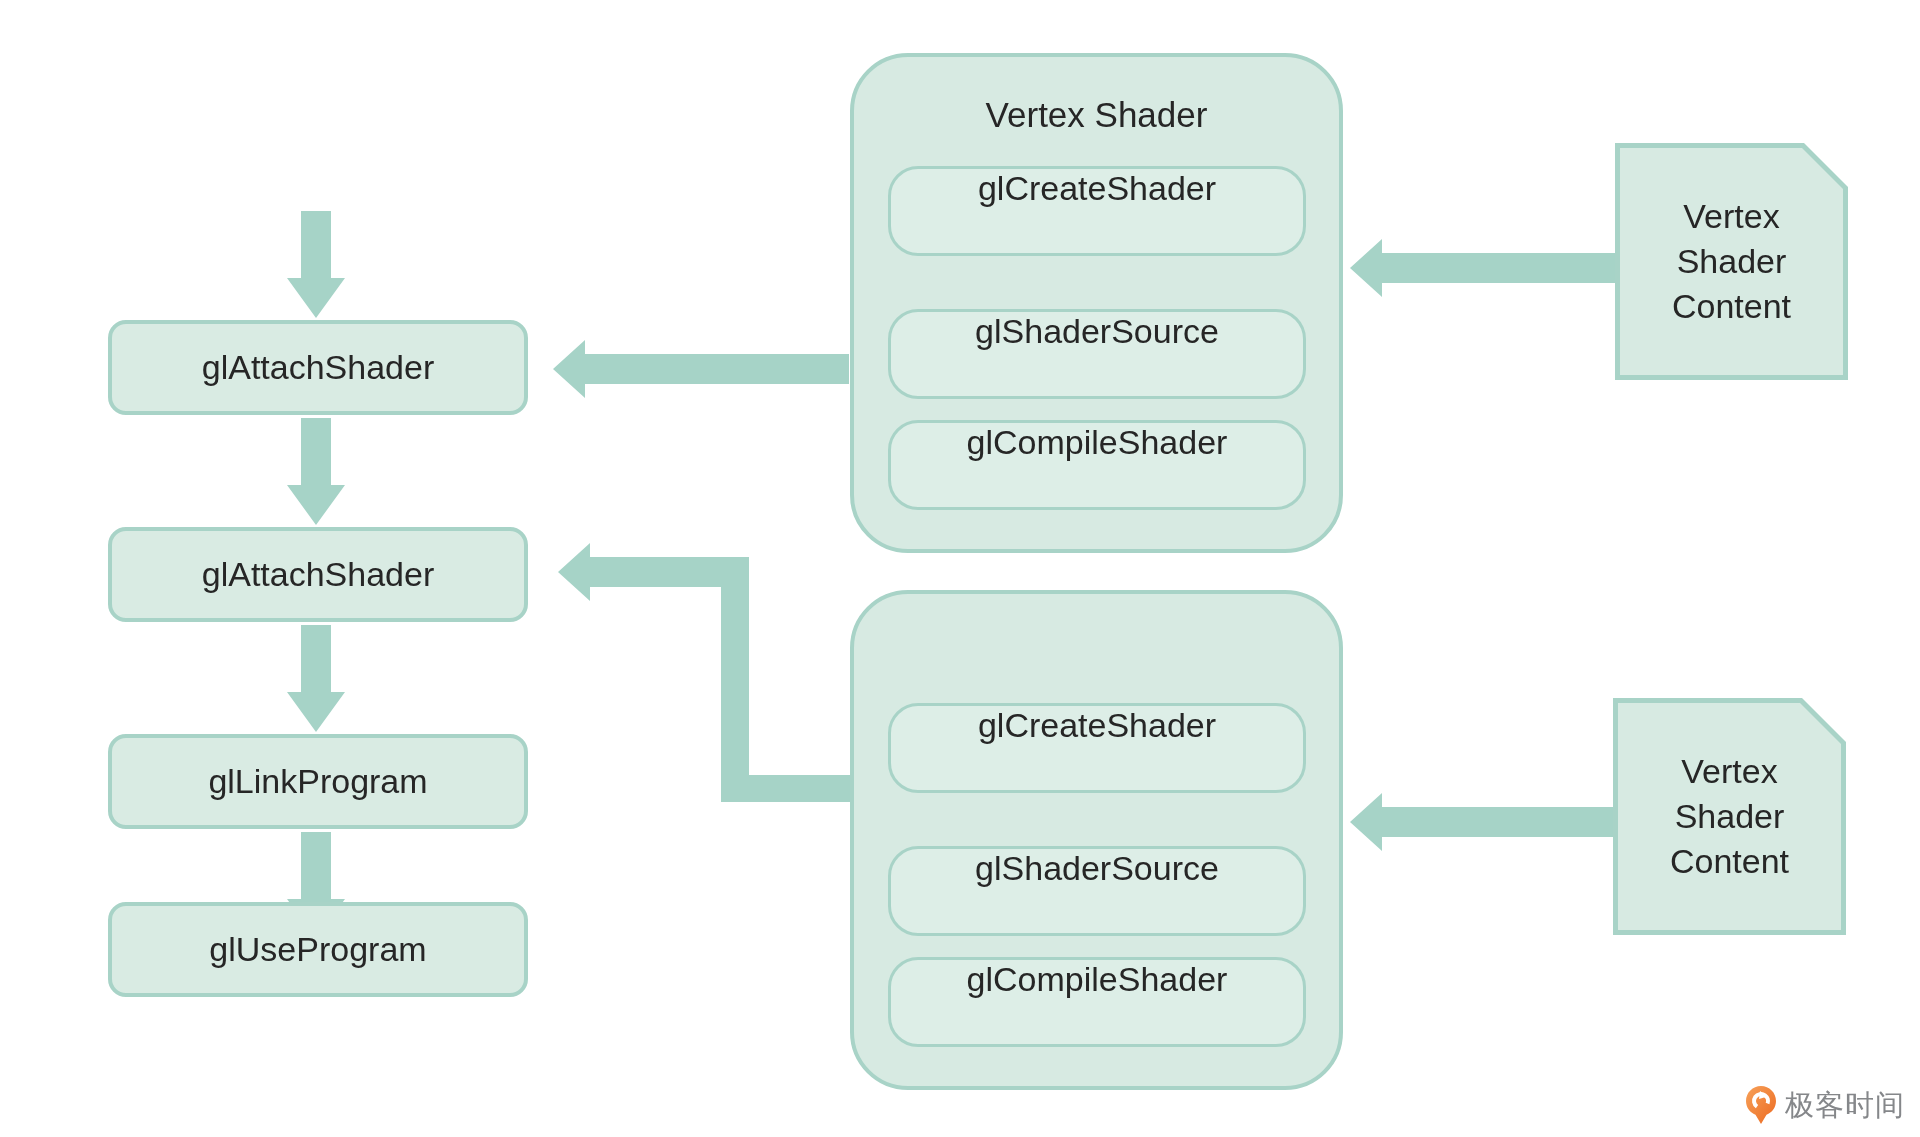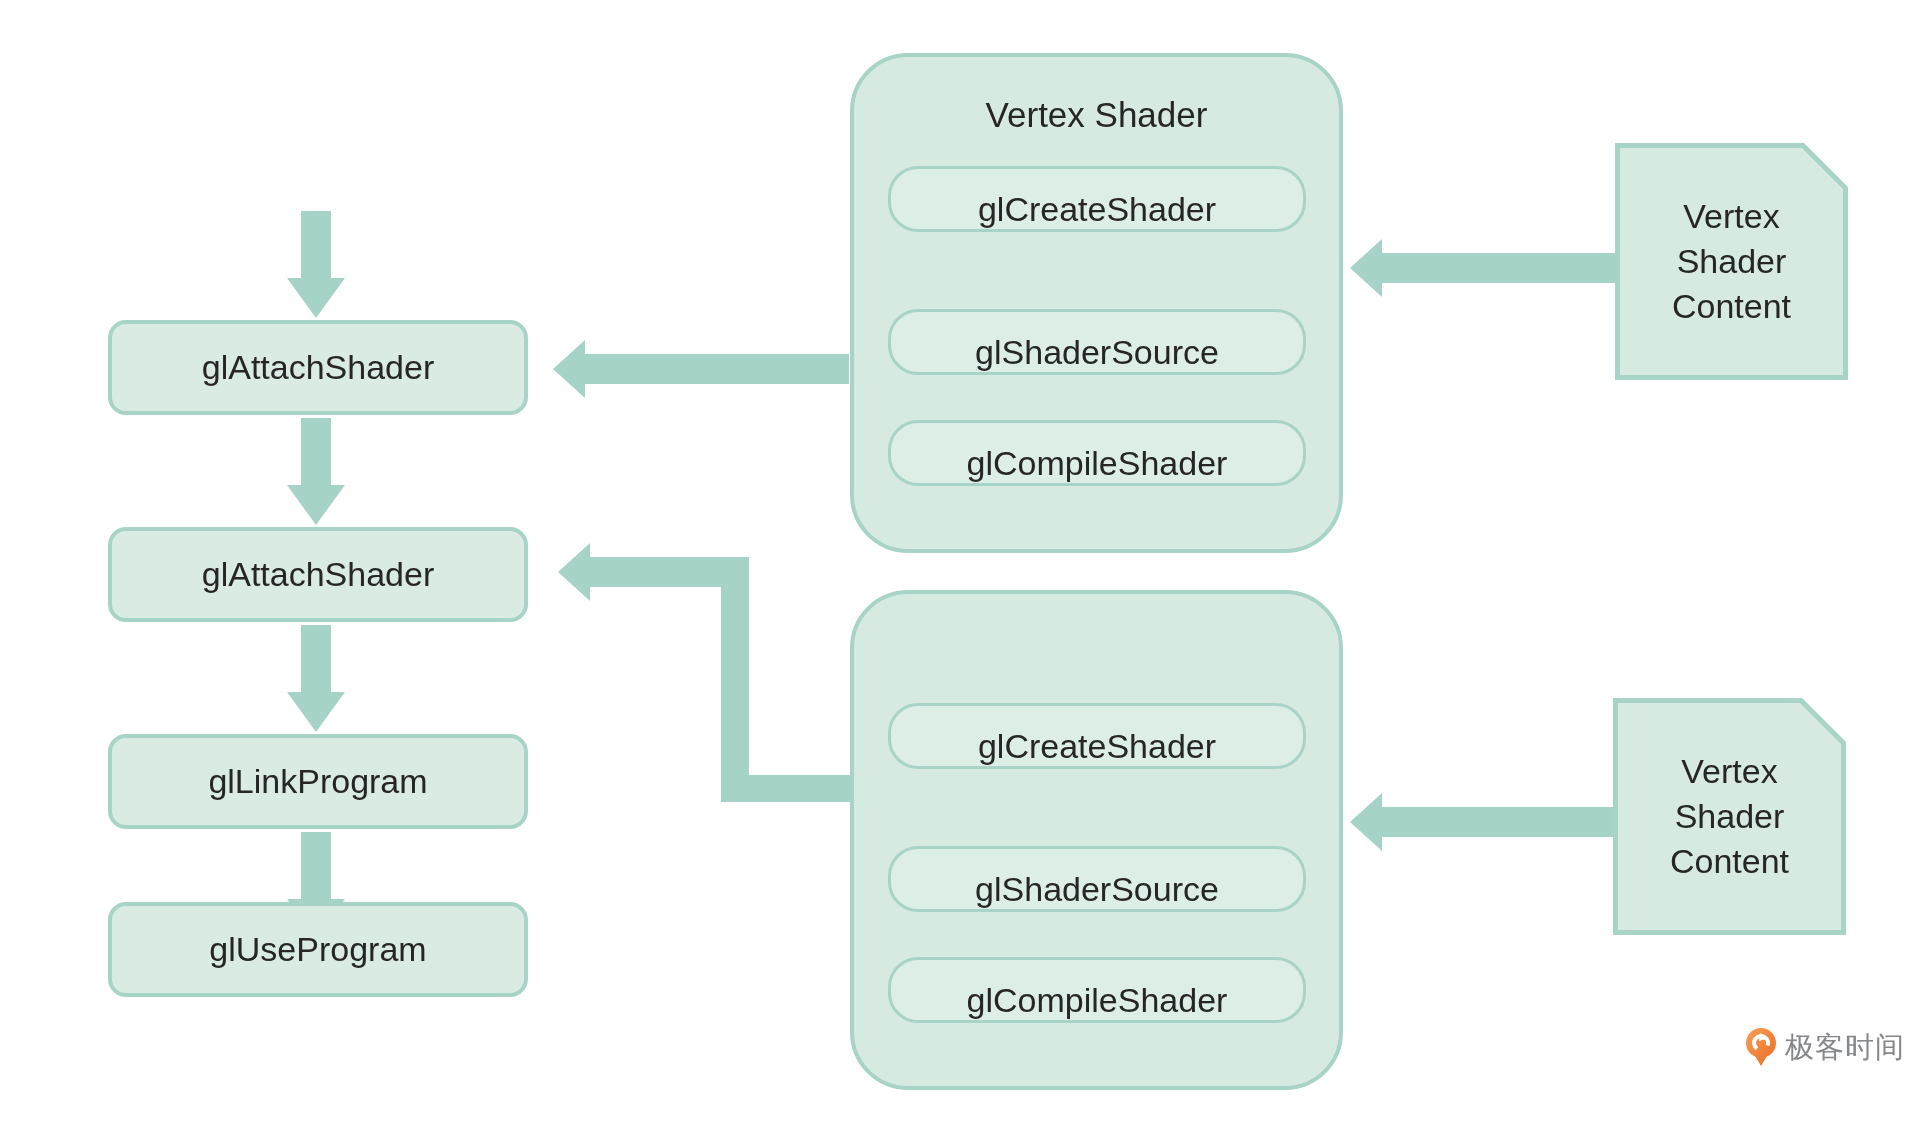--- a/index.html
+++ b/index.html
@@ -21,42 +21,42 @@
   
   .container {
     position:absolute; left:850px; width:493px; height:500px; box-sizing:border-box;
     background:#d7eae2; border:4px solid #a8d3c7; border-radius:58px;padding-left:15px;
   }
   .container .title {
     position:absolute; top:38px; left:0; width:100%; text-align:center;
     font-size:35px; color:#262626;
   }
   .ibox {
-    position:absolute; left:34px; width:418px; height:66px; box-sizing:border-box;
+    position:absolute; left:34px; width:418px; height:90px; box-sizing:border-box;
     background:#ddeee7; border:3px solid #a8d3c7; border-radius:30px;
-    display:flex; align-items:flex-end; justify-content:center;
+    display:flex; align-items:flex-start; justify-content:center;
   }
   .ibox span { font-size:34px; color:#262626; }
   .slot1 { top:109px; } .slot2 { top:252px; } .slot3 { top:363px; }
 
   
   .doc { position:absolute; width:233px; height:237px; }
   .doc .outer {
     position:absolute; inset:0; background:#a8d3c7;
     clip-path:polygon(0 0, calc(100% - 44px) 0, 100% 44px, 100% 100%, 0 100%);
   }
   .doc .inner {
     position:absolute; inset:5px; background:#d7eae2;
     clip-path:polygon(0 0, calc(100% - 41px) 0, 100% 41px, 100% 100%, 0 100%);
     display:flex; flex-direction:column; align-items:center; justify-content:center;
   }
   .doc .line { font-size:34px; line-height:45px; color:#262626; text-align:center; }
 
   
-  .logo { position:absolute; left:1746px; top:1028px; display:flex; align-items:center; }
+  .logo { position:absolute; left:1746px; top:1086px; display:flex; align-items:center; }
   .logo-text { font-size:29px; color:#85878a; margin-left:9px; letter-spacing:1px; white-space:nowrap; }
 </style>
 </head>
 <body>
 
 <div class="canvas">
 
   <svg class="arrow-layer" viewBox="0 0 1920 1137" xmlns="http://www.w3.org/2000/svg">
     <polygon class="arrow" points="301,211 331,211 331,278 345,278 316,318 287,278 301,278"></polygon>
     <polygon class="arrow" points="301,418 331,418 331,485 345,485 316,525 287,485 301,485"></polygon>

